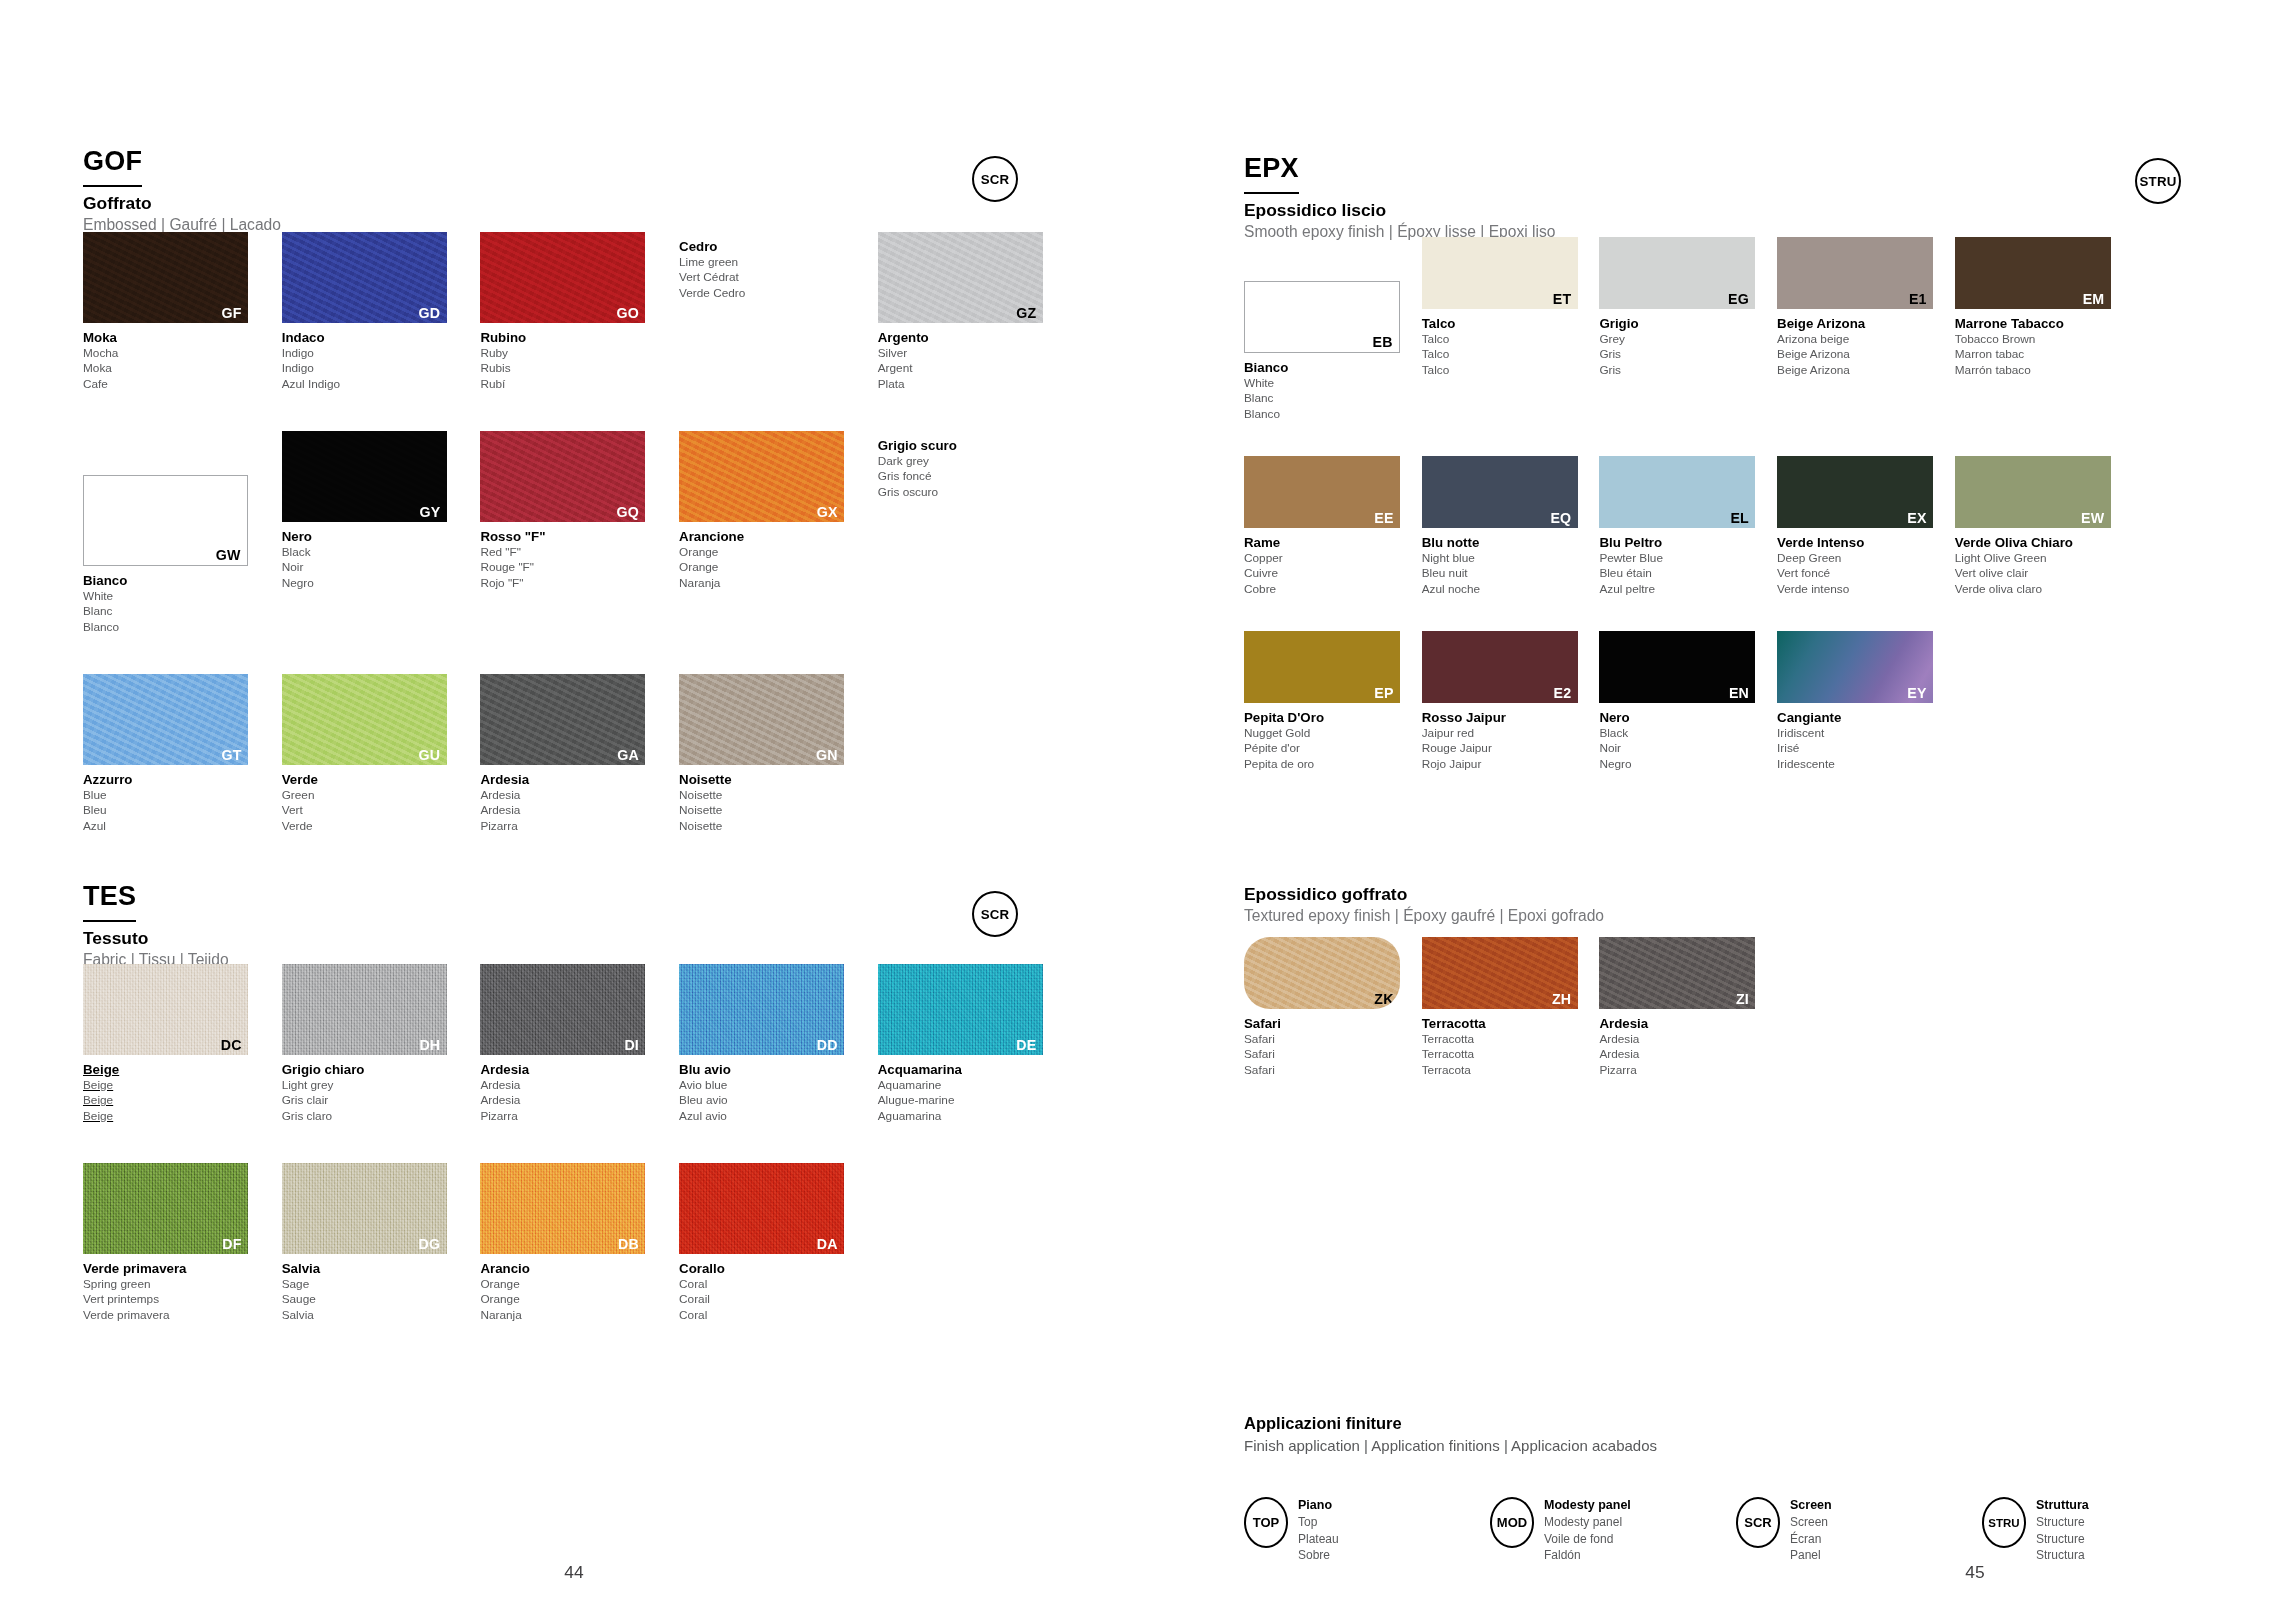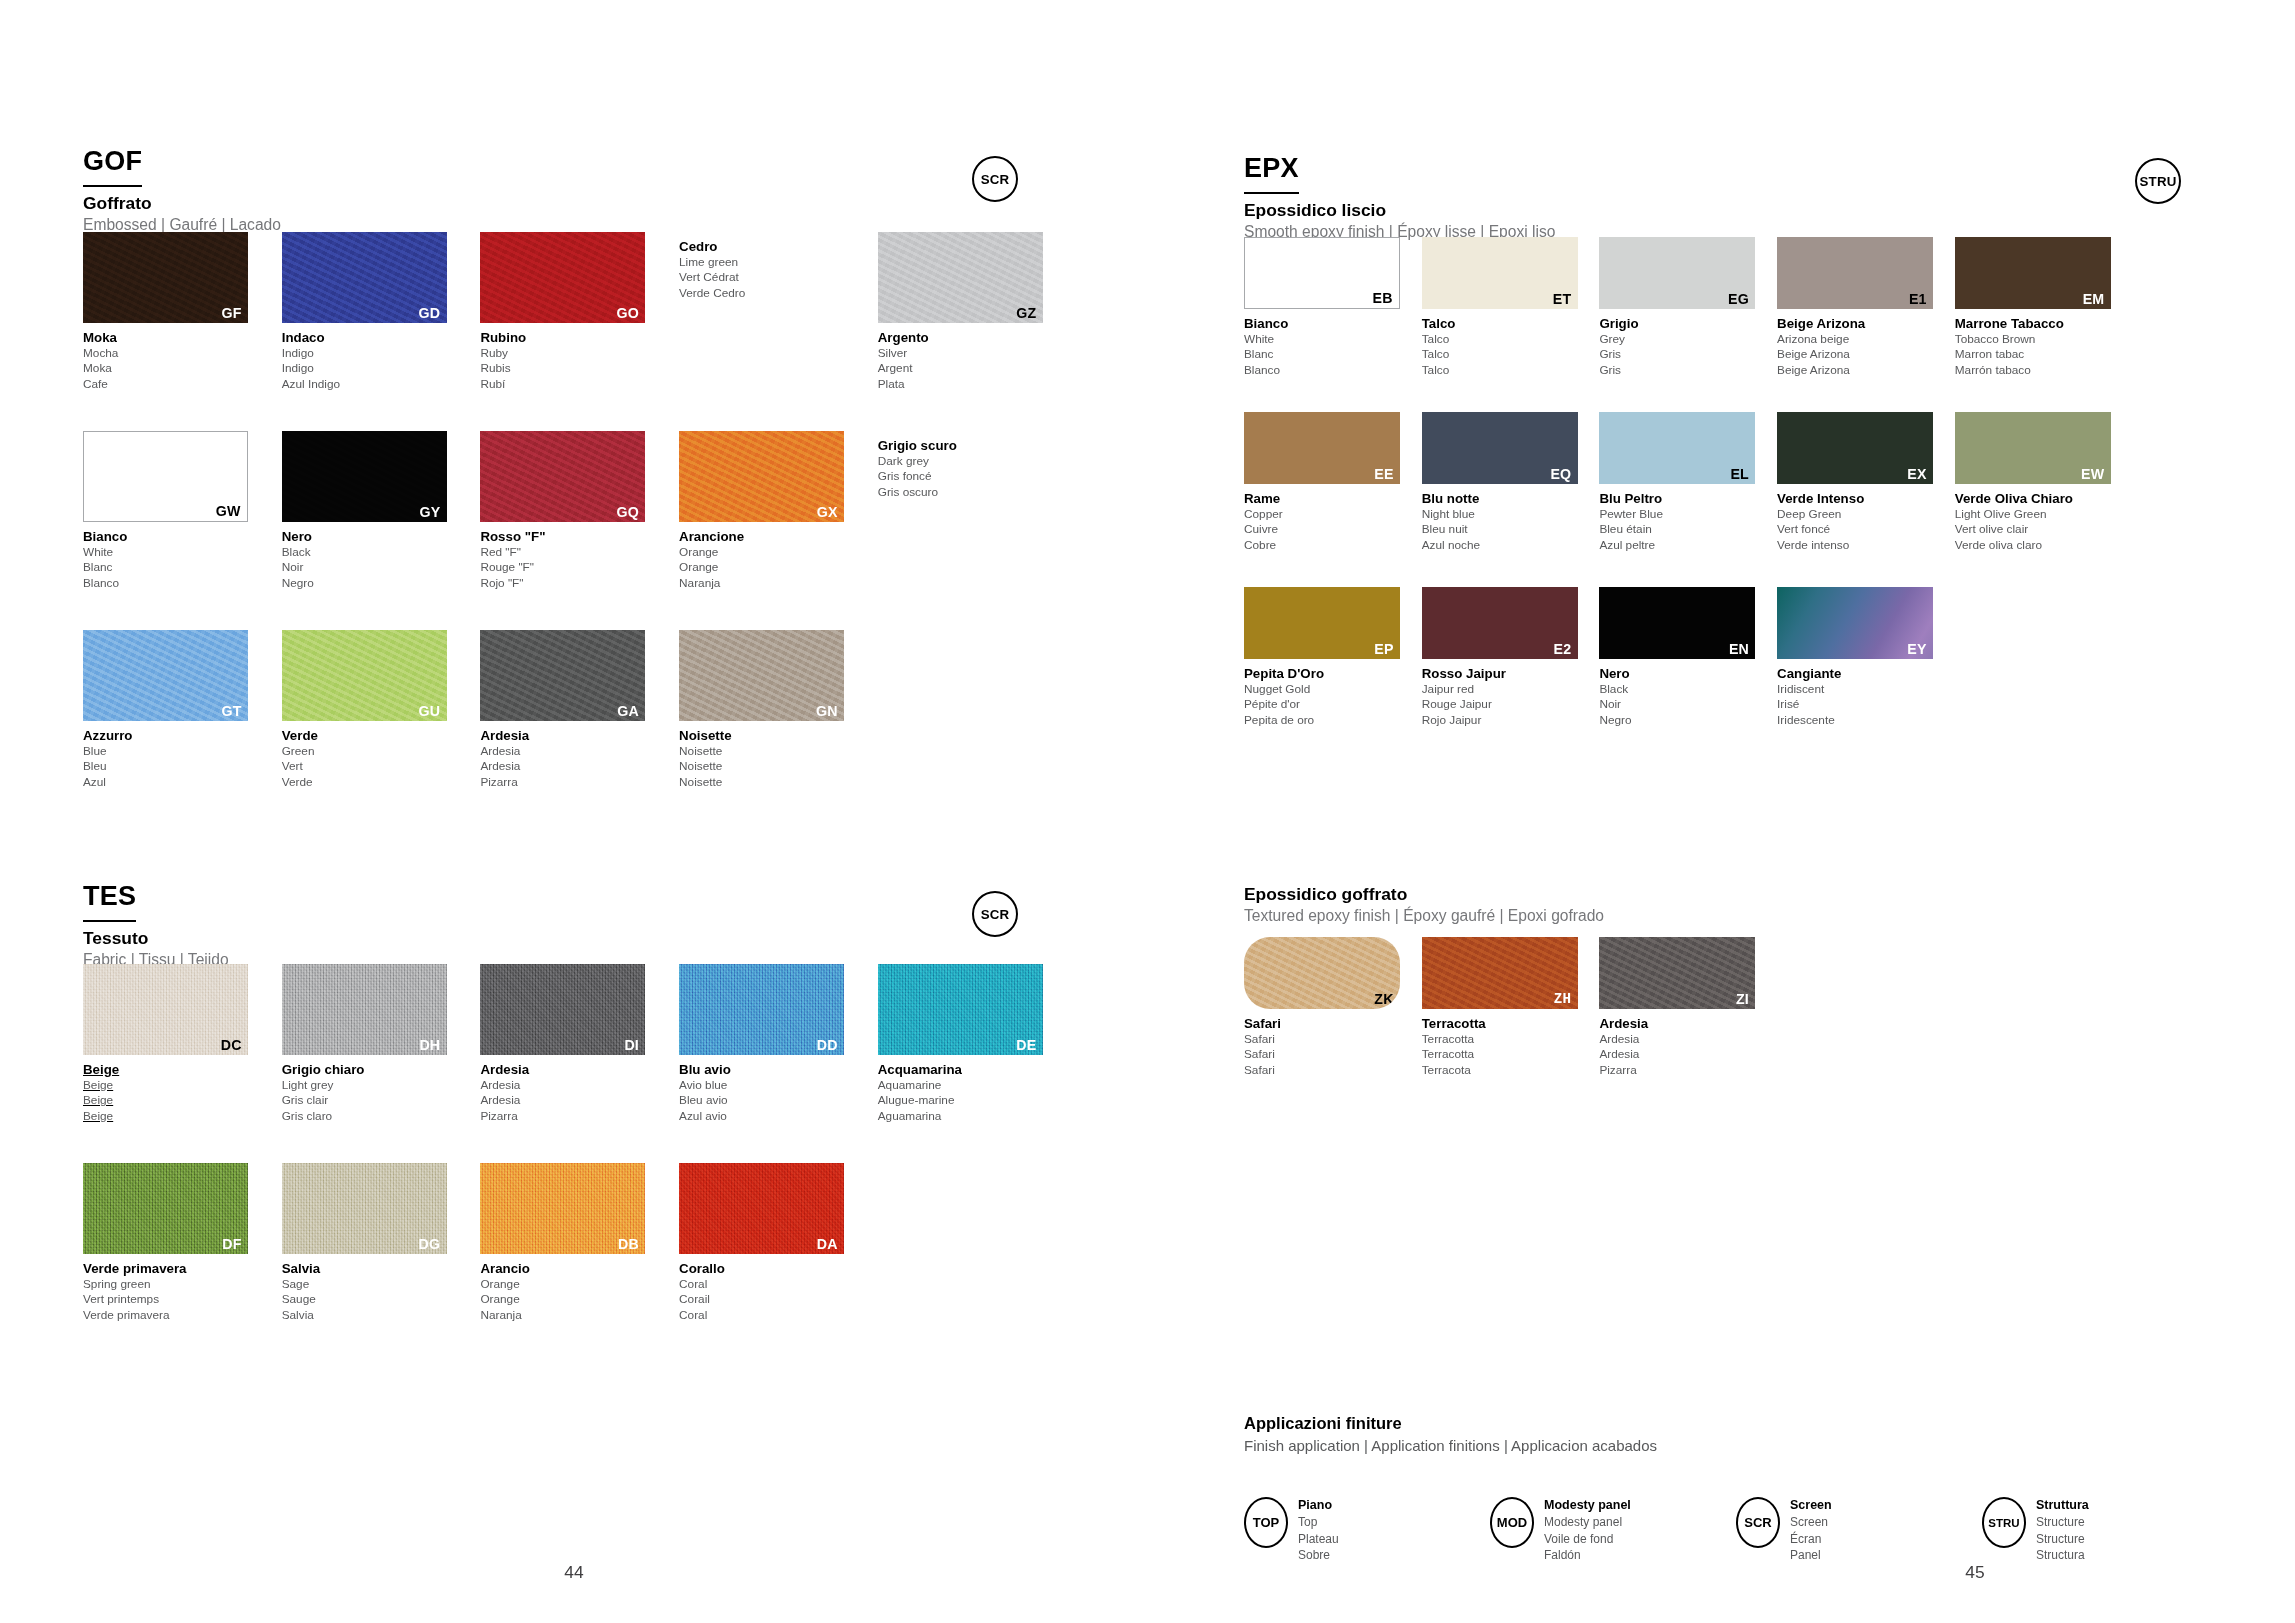--- a/index.html
+++ b/index.html
@@ -79,21 +79,21 @@
     margin-right: 3.7px;
     margin-bottom: 0;
   }
   .chip {
     position: relative;
     width: 165px;
     height: 91px;
     box-sizing: border-box;
     overflow: hidden;
   }
-  .chip.outlined { border: 0.9px solid #a7a9ac; }
+  .chip.outlined { border: 0.9px solid #a7a9ac; margin-top: 44px; }
   .chip-code {
     position: absolute;
     right: 6.4px;
     bottom: 2.8px;
     font-size: 14.2px;
     font-weight: bold;
     letter-spacing: 0.2px;
     line-height: 1;
     z-index: 3;
   }
@@ -696,21 +696,21 @@
           <div class="chip-code dark">ZK</div>
         </div>
         <div class="names">
           <div class="name-it">Safari</div>
           <div class="name-tr">Safari</div>
           <div class="name-tr">Safari</div>
           <div class="name-tr">Safari</div>
         </div>
       </div>
       <div class="swatch-cell" style="width: 174px; margin-bottom: 34px;">
-        <div class="chip" style="width: 156px; height: 72px; background: rgb(176, 76, 33); font-family: Liberation Mono, monospace;">
+        <div class="chip" style="width: 156px; height: 72px; background: rgb(176, 76, 33);">
           <div class="texture-emboss"></div>
           <div class="chip-code light">ZH</div>
         </div>
         <div class="names">
           <div class="name-it">Terracotta</div>
           <div class="name-tr">Terracotta</div>
           <div class="name-tr">Terracotta</div>
           <div class="name-tr">Terracota</div>
         </div>
       </div>

